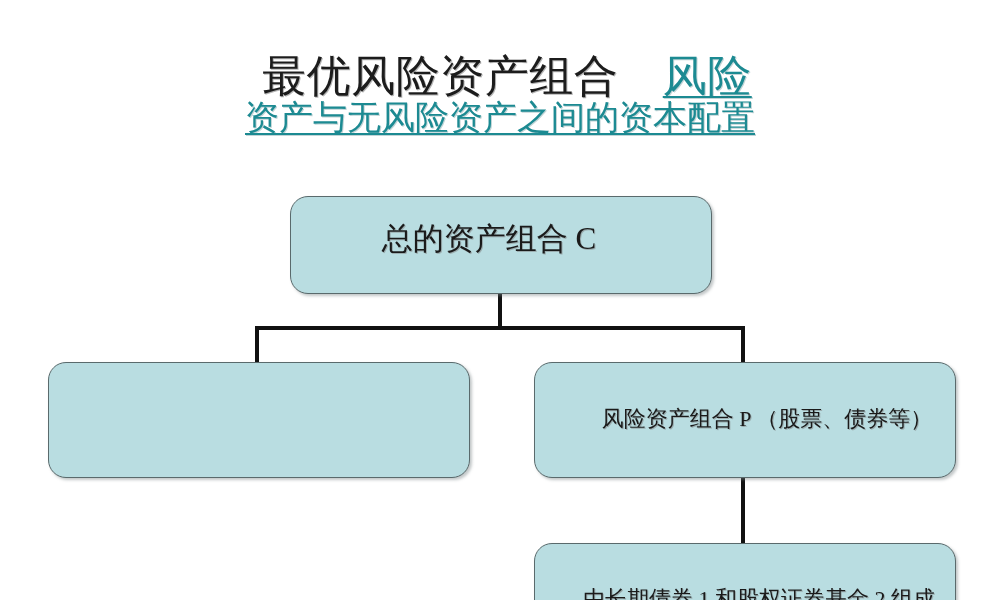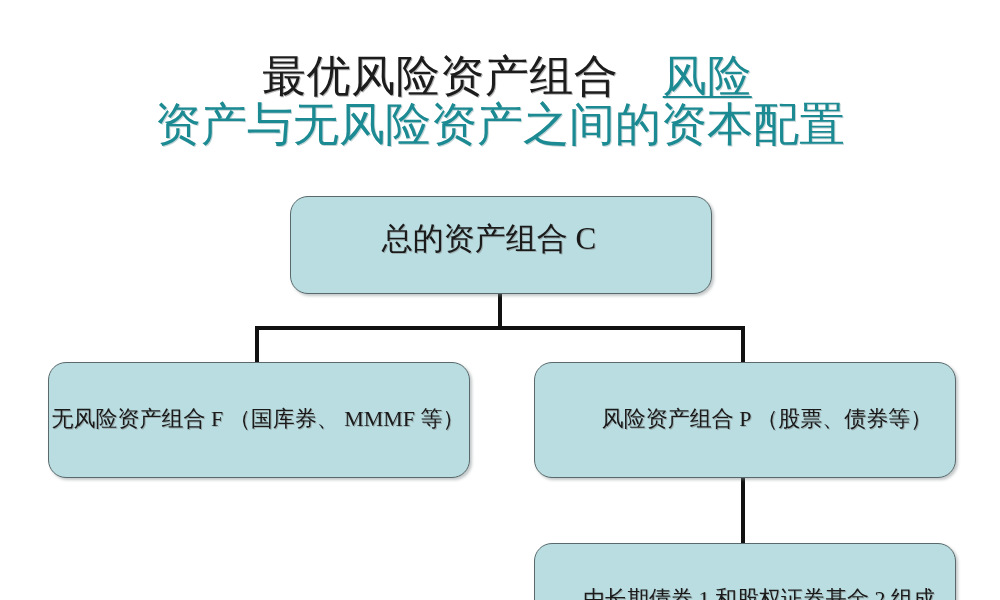--- a/index.html
+++ b/index.html
@@ -39,22 +39,23 @@
   }
   .title-seg-teal {
     color: #1c8a92;
     text-decoration: underline;
     text-underline-offset: 5px;
     text-decoration-thickness: 2px;
     text-shadow: 1px 1px 0 rgba(120,160,165,0.45);
   }
   .title-line-2 {
     display: block;
-    font-size: 46px;
+    font-size: 34px;
     color: #1c8a92;
+    text-decoration: underline;
     text-underline-offset: 4px;
     text-decoration-thickness: 2px;
     text-shadow: 1px 1px 0 rgba(120,160,165,0.45);
     margin-top: -2px;
   }
 
   
   .connectors {
     position: absolute;
     left: 0;
@@ -160,21 +161,20 @@
 
     <line x1="743" y1="328" x2="743" y2="365" stroke="#111111" stroke-width="4"></line>
 
     <line x1="743" y1="478" x2="743" y2="545" stroke="#111111" stroke-width="4"></line>
   </svg>
 
   <div class="node" id="node-c"></div>
   <div class="node-label" id="label-c">总的资产组合 C</div>
 
   <div class="node" id="node-f"></div>
-  <div class="node-label" id="label-f">无风险资产组合 F （国库券、 MMMF 等）</div>
 
   <div class="node" id="node-p"></div>
   <div class="node-label" id="label-p">风险资产组合 P  （股票、债券等）</div>
 
   <div class="node" id="node-bottom"></div>
   <div class="node-label" id="label-bottom">由长期债券 1 和股权证券基金 2 组成</div>
 
 </div>
 
 </body></html>

